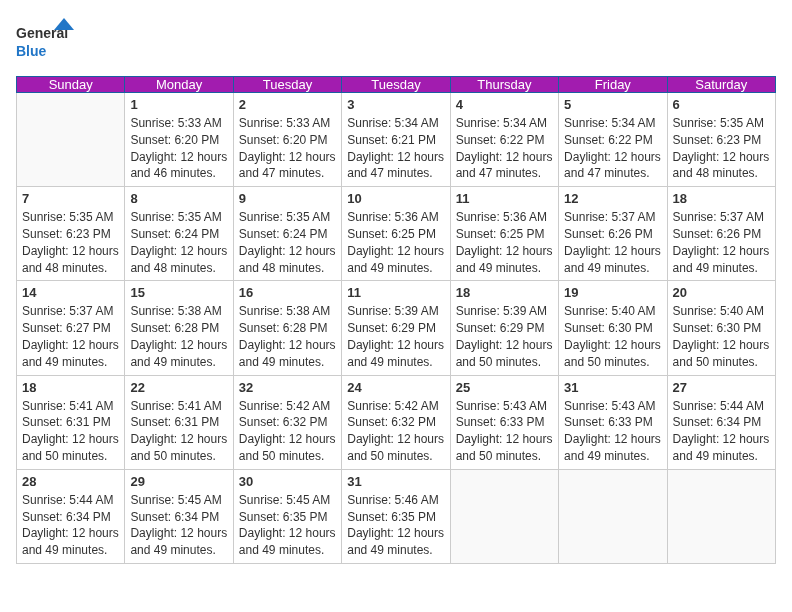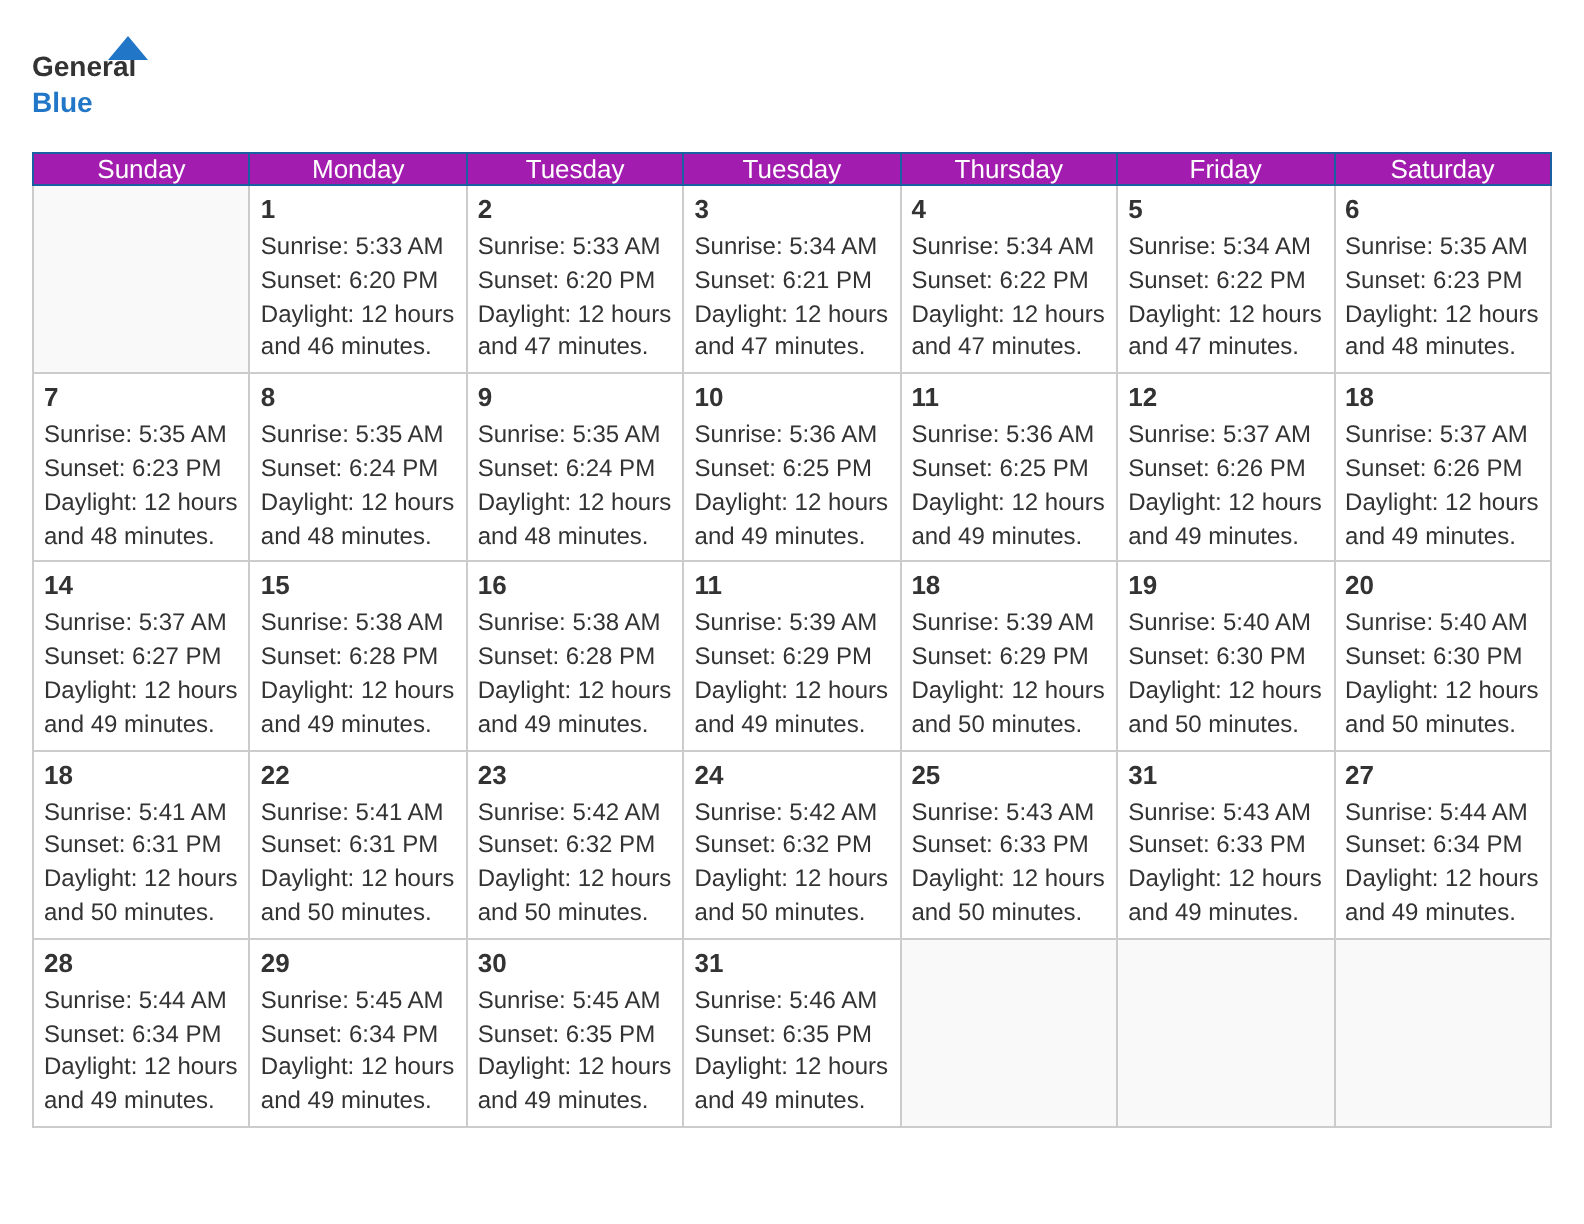--- a/index.html
+++ b/index.html
@@ -256,21 +256,21 @@
 and 50 minutes.</div>
         </td>
         <td>
           <div class="day-number">22</div>
           <div class="day-info" style="white-space: pre-line;">Sunrise: 5:41 AM
 Sunset: 6:31 PM
 Daylight: 12 hours
 and 50 minutes.</div>
         </td>
         <td>
-          <div class="day-number">23</div>
+          <div class="day-number">32</div>
           <div class="day-info" style="white-space: pre-line;">Sunrise: 5:42 AM
 Sunset: 6:32 PM
 Daylight: 12 hours
 and 50 minutes.</div>
         </td>
         <td>
           <div class="day-number">24</div>
           <div class="day-info" style="white-space: pre-line;">Sunrise: 5:42 AM
 Sunset: 6:32 PM
 Daylight: 12 hours

